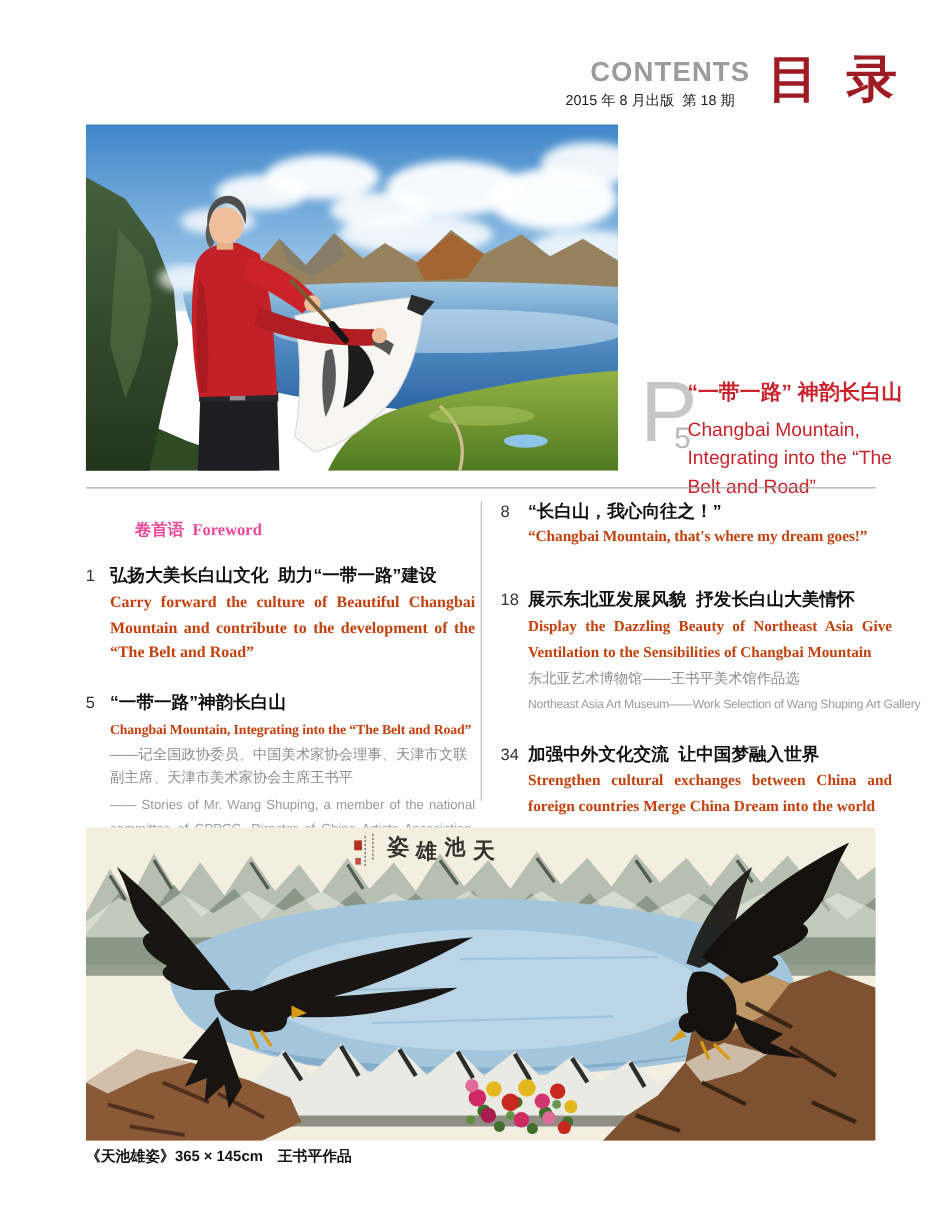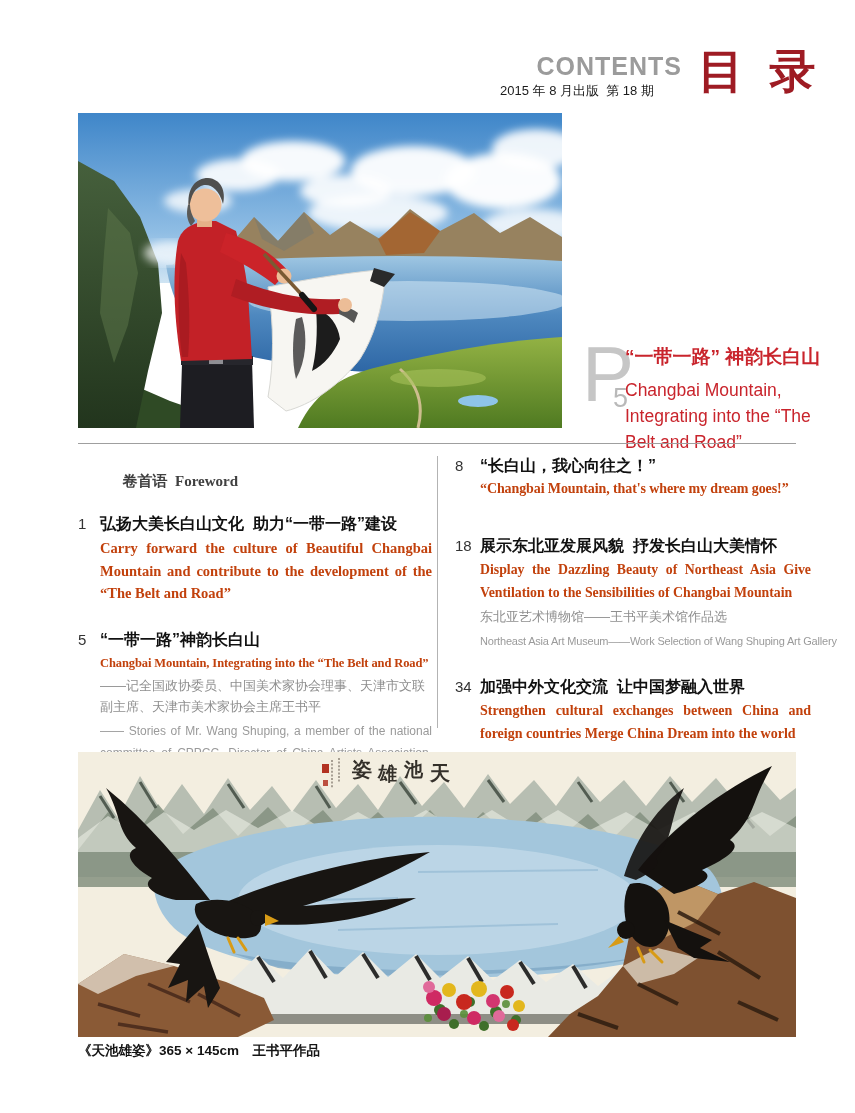--- a/index.html
+++ b/index.html
@@ -8,21 +8,21 @@
   #page { position:relative; width:855px; height:1113px; background:#fff; overflow:hidden; }
 
   
   .contents-en {
     position:absolute; top:52px; left:510px; width:172px;
     font-size:25px; font-weight:bold; letter-spacing:1px;
     color:#9b9b9b; text-align:right; font-family:"Liberation Sans",sans-serif;
   }
   .issue-line {
     position:absolute; top:82px; left:500px; width:182px;
-    font-size:13px; color:#1c1c1c; text-align:left; white-space:pre;
+    font-size:13px; color:#1c1c1c; text-align:center; white-space:pre;
   }
   .masthead-cn {
     position:absolute; top:44px; left:698px;
     font-size:46px; font-weight:bold; color:#9e1b23; white-space:pre;
     font-family:"Liberation Sans",sans-serif; line-height:1.2;
   }
 
   
   .cover-photo { position:absolute; left:78px; top:113px; width:484px; height:315px; }
   .cover-photo svg { display:block; }
@@ -37,21 +37,21 @@
   .feature-en-line { font-size:17.5px; font-weight:normal; line-height:26px; }
 
   
   .rule-h { position:absolute; left:78px; top:443px; width:718px; height:1px; background:#9f9f9f; }
   .rule-v { position:absolute; left:437px; top:456px; width:1px; height:272px; background:#b3b3b3; }
 
   
   .toc-col { position:absolute; top:455px; }
   .toc-col.left  { left:78px;  width:354px; }
   .toc-col.right { left:455px; width:356px; }
-  .toc-heading { margin-left:22px; font-size:15px; font-weight:bold; color:#404040;
+  .toc-heading { margin-left:22px; font-size:15px; font-weight:bold; color:#ec4899;
                  font-family:"Liberation Serif",serif; white-space:pre; margin-bottom:5px; }
   .toc-entry { display:flex; }
   .toc-entry .num { width:22px; flex:0 0 22px; font-size:15px; color:#333; padding-top:2px; }
   .toc-col.right .toc-entry .num { width:25px; flex:0 0 25px; }
   .toc-entry .body { flex:1; min-width:0; }
   .title-cn { font-size:16px; font-weight:bold; color:#111; white-space:pre;
               line-height:21px; margin-bottom:3px; font-family:"Liberation Sans",sans-serif; }
   .sub-en { font-size:14.5px; font-weight:bold; color:#c2410c; line-height:22.5px;
             font-family:"Liberation Serif",serif; text-align:justify; }
   .sub-en.oneline { white-space:nowrap; font-size:12.5px; letter-spacing:-0.1px; line-height:20px; }

